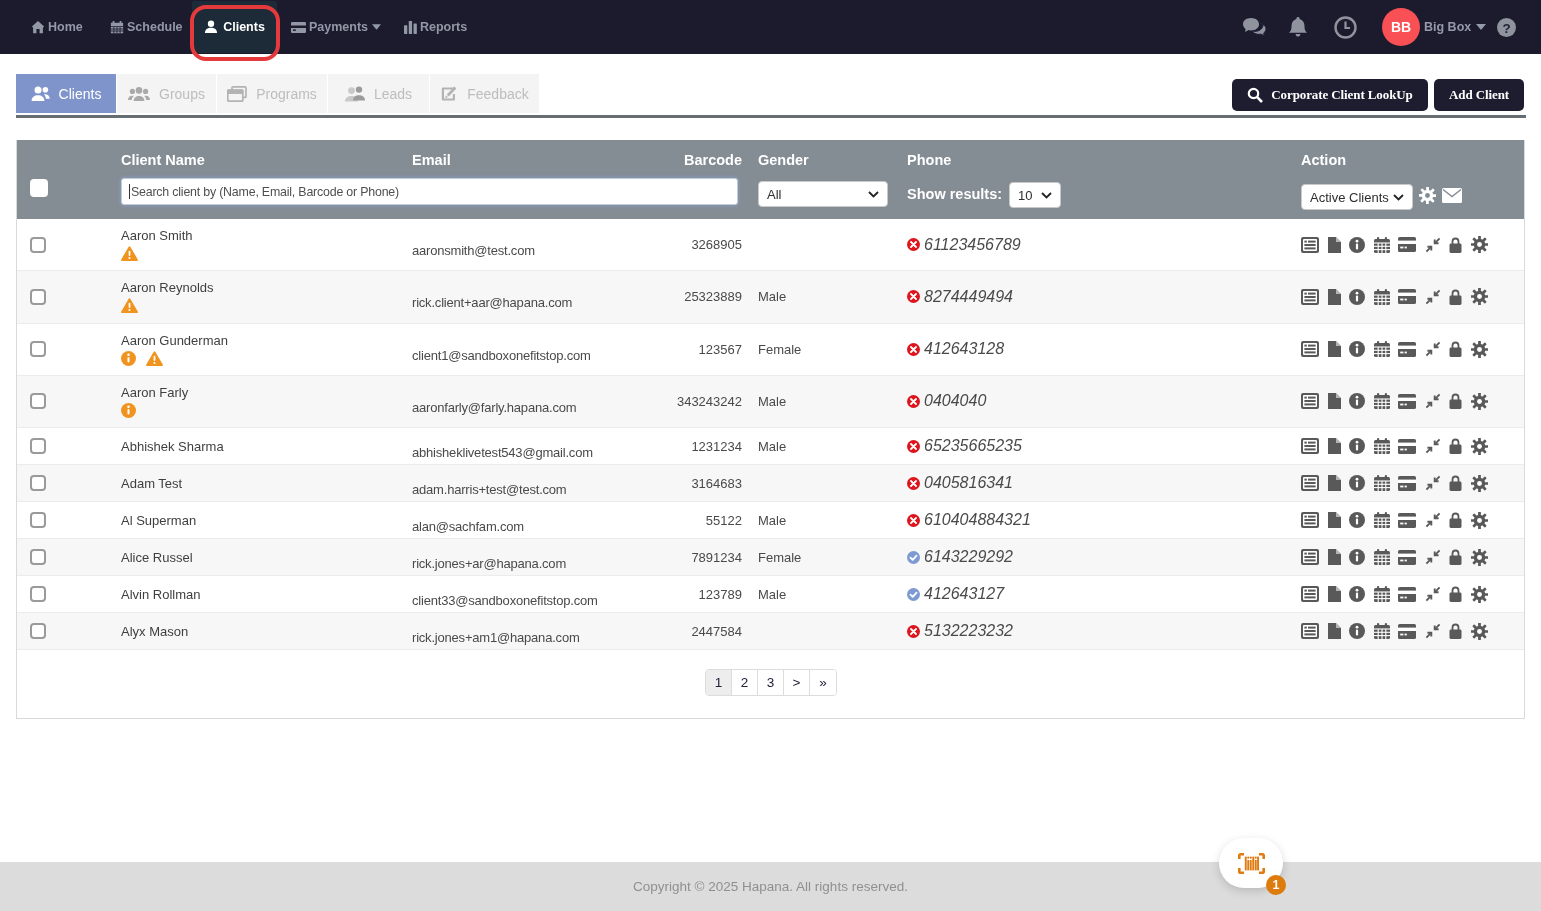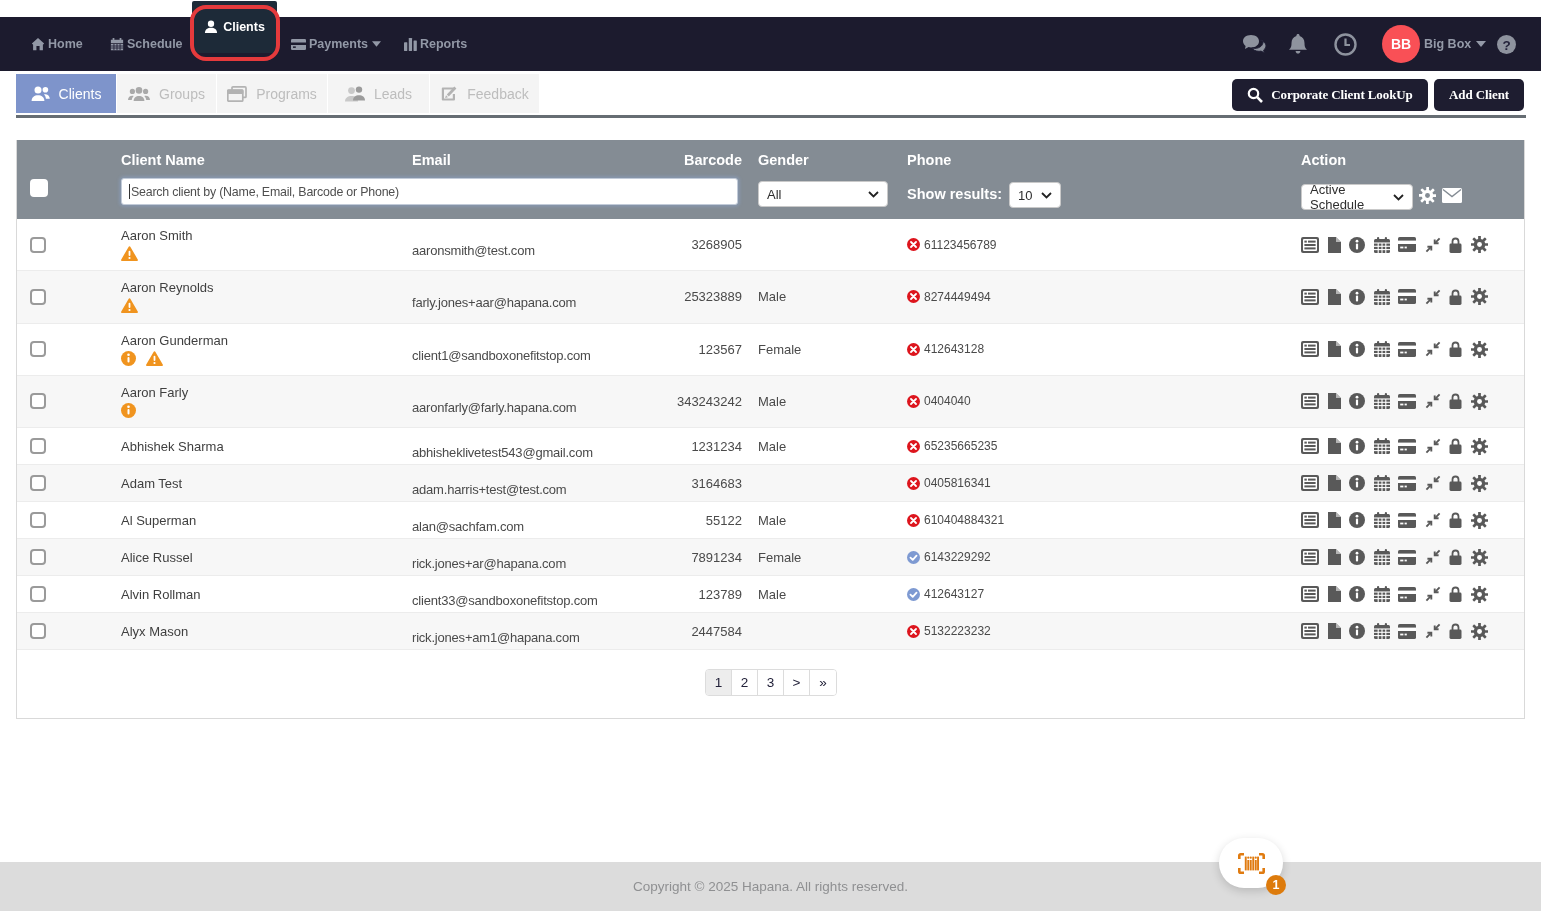--- a/index.html
+++ b/index.html
@@ -1,19 +1,19 @@
 <!DOCTYPE html>
 <html><head>
 <meta charset="utf-8">
 <style>
 * { margin:0; padding:0; box-sizing:border-box; }
 svg { flex:none; display:block; }
 html,body { width:1541px; height:911px; font-family:"Liberation Sans", sans-serif; background:#fff; overflow:hidden; position:relative; }
 
-.nav { position:absolute; left:0; top:0; width:1541px; height:54px; background:#1c1b2e;margin-top:17px; }
+.nav { position:absolute; left:0; top:0; width:1541px; height:54px; background:#1c1b2e; }
 .nav-item { position:absolute; top:0; height:54px; display:flex; align-items:center; gap:3px; color:#9298a6; font-size:12.5px; font-weight:700; }
 .nav-item svg { display:block; }
 .nav-active-box { position:absolute; left:190px; top:5px; width:90px; height:56px; border:4.5px solid #e53a3c; border-radius:16px; z-index:6; }
 .nab-fill { position:absolute; left:192px; top:1px; width:85px; height:51.5px; background:#1d2a38; border-radius:2px; display:flex; align-items:center; justify-content:center; gap:5px; color:#fff; font-size:12.5px; font-weight:700; z-index:5; }
 .nav-right { position:absolute; top:0; height:54px; display:flex; align-items:center; }
 .avatar { width:38px; height:38px; border-radius:50%; background:#f95056; color:#fff; font-weight:700; font-size:14px; display:flex; align-items:center; justify-content:center; }
 
 .tabs { position:absolute; left:16px; top:74px; height:39px; display:flex; }
 .tab { height:39px; display:flex; align-items:center; justify-content:center; gap:9px; font-size:14px; background:#f4f4f4; color:#bdbdbd; margin-right:1px; }
 .tab.active { background:#7e94cb; color:#fff; }
@@ -36,21 +36,21 @@
 .caretbar { width:1px; height:15px; background:#333; margin-right:1px; }
 .sel { height:26px; border:1px solid #c9c9c9; border-radius:4px; background:#fff; font-size:13px; color:#2e2e2e; padding:0 8px; display:flex; align-items:center; justify-content:space-between; margin-top:3px; }
 .cb { width:16px; height:16px; border:2px solid #9a9a9a; border-radius:4px; background:#fff; margin-left:13px; }
 .row { display:flex; align-items:center; border-bottom:1px solid #ececec; font-size:13px; color:#4a4a4a; background:#fff; }
 .row.alt { background:#f7f7f7; }
 .row.tall { height:52.25px; }
 .row.short { height:37px; }
 .nm { color:#3f3f3f; }
 .badges { display:flex; gap:10px; margin-top:3px; align-items:center; }
 .phone-cell { display:flex; align-items:center; gap:4px; }
-.phone-cell span { font-size:12px; }
+.phone-cell span { font-size:16px;font-style:italic; }
 .act-ic { display:flex; align-items:center; gap:8.5px; }
 .pager-area { height:68px; position:relative; }
 .pager { position:absolute; left:688px; top:19px; display:flex; border-radius:4px; overflow:hidden; border:1px solid #dcdcdc; }
 .pg { width:26px; height:25px; display:flex; align-items:center; justify-content:center; font-size:13.5px; color:#23223a; background:#fff; border-right:1px solid #dcdcdc; }
 .pg:last-child { border-right:none; }
 .pg.cur { background:#ededed; }
 
 .footer { position:absolute; left:0; top:862px; width:1541px; height:49px; background:#dcdcdc; color:#8f9092; font-size:13.5px; display:flex; align-items:center; justify-content:center; }
 .fab { position:absolute; left:1219px; top:838px; width:64px; height:50px; background:#fff; border-radius:25px; box-shadow:0 3px 10px rgba(0,0,0,.16); display:flex; align-items:center; justify-content:center; z-index:10; }
 .fab-badge { position:absolute; left:1266px; top:875px; width:20px; height:20px; border-radius:50%; background:#dd7b0c; color:#fff; font-size:12.5px; font-weight:700; display:flex; align-items:center; justify-content:center; z-index:11; }
@@ -232,21 +232,21 @@
           <b style="font-size:14.5px;">Show results:</b>
           <div class="sel" style="width:52px;">
             <span>10</span>
             <svg width="11" height="7" viewBox="0 0 11 7">
               <path d="M1 1l4.5 4.5L10 1" fill="none" stroke="#222" stroke-width="1.8"></path>
             </svg>
           </div>
         </div>
       <div class="col-act" style="display:flex; align-items:center; gap:6px; margin-top:3px;">
         <div class="sel" style="width:112px;">
-            <span>Active Schedule</span>
+            <span>Active Clients</span>
             <svg width="11" height="7" viewBox="0 0 11 7">
               <path d="M1 1l4.5 4.5L10 1" fill="none" stroke="#222" stroke-width="1.8"></path>
             </svg>
           </div>
         <svg width="17" height="17" viewBox="0 0 16 16">
             <g fill="#fff">
               <circle cx="8" cy="8" r="5.4"></circle>
               <rect x="6.8" y="-0.4" width="2.6" height="4.2" rx="0.7" transform="rotate(0 8 8)"></rect>
               <rect x="6.8" y="-0.4" width="2.6" height="4.2" rx="0.7" transform="rotate(45 8 8)"></rect>
               <rect x="6.8" y="-0.4" width="2.6" height="4.2" rx="0.7" transform="rotate(90 8 8)"></rect>
@@ -366,21 +366,21 @@
       <div class="col-name">
         <div class="nm">Aaron Reynolds</div>
         <div class="badges">
           <svg width="17" height="15" viewBox="0 0 17 15">
             <path d="M8.5 1.5 L15.8 14 H1.2 Z" fill="#f0941f" stroke="#f0941f" stroke-width="2.2" stroke-linejoin="round"></path>
             <rect x="7.6" y="4.8" width="1.8" height="5.2" rx="0.9" fill="#fff"></rect>
             <circle cx="8.5" cy="12" r="1.1" fill="#fff"></circle>
           </svg>
         </div>
       </div>
-      <div class="col-email">farly.jones+aar@hapana.com</div>
+      <div class="col-email">rick.client+aar@hapana.com</div>
       <div class="col-bar">25323889</div>
       <div class="col-gen">Male</div>
       <div class="col-phone">
         <div class="phone-cell">
           <svg width="13" height="13" viewBox="0 0 15 15">
             <circle cx="7.5" cy="7.5" r="7.5" fill="#dd151d"></circle>
             <path d="M4.6 4.6 L10.4 10.4 M10.4 4.6 L4.6 10.4" stroke="#fff" stroke-width="2.1" stroke-linecap="round"></path>
           </svg>
           <span>8274449494</span>
         </div>

